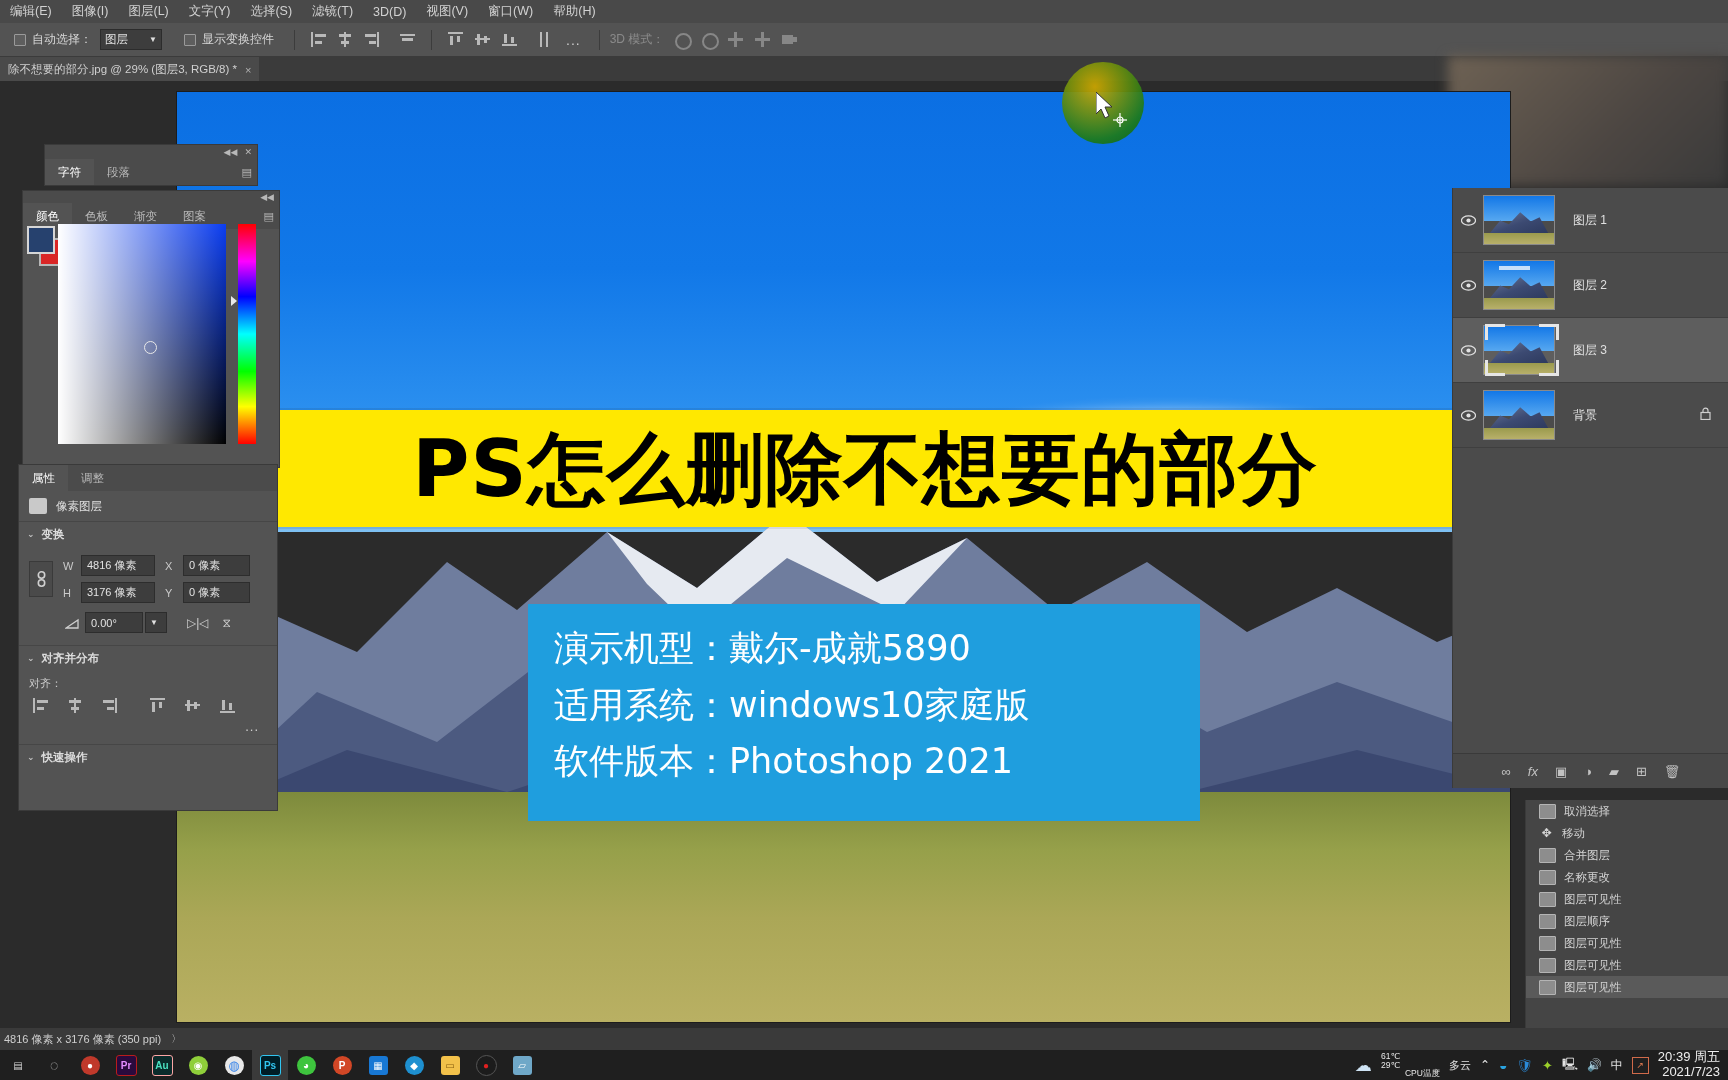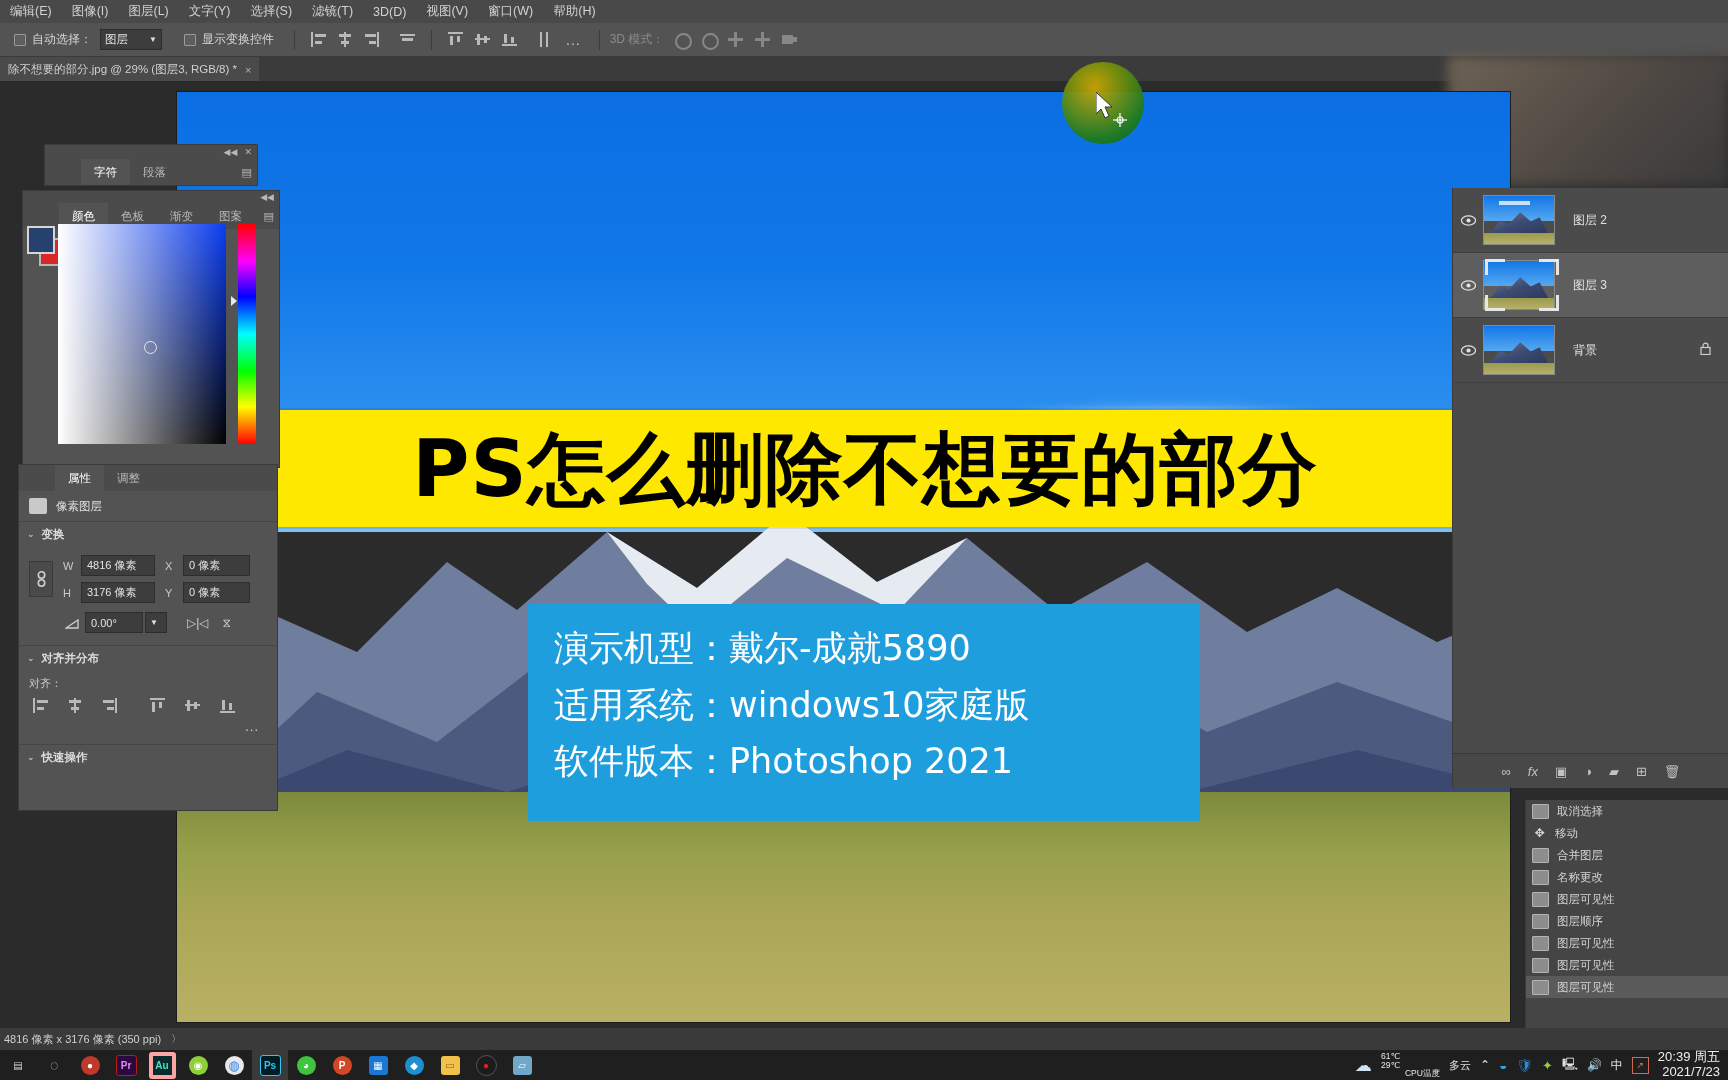--- a/index.html
+++ b/index.html
@@ -63,21 +63,21 @@
 
   
   #cursorblob{left:1062px;top:62px;width:82px;height:82px;border-radius:50%;
               background:radial-gradient(circle at 40% 30%,#cfa800 0%,#1d7a18 70%,#0d5c10 100%);
               opacity:.92;}
 
   
   .panel{background:#535353;border:1px solid #3a3a3a;}
   .panelhdr{height:26px;background:#4b4b4b;display:flex;align-items:center;}
   .ptab{height:26px;display:flex;align-items:center;padding:0 13px;font-size:11.5px;color:#b9b9b9;}
-  .ptab.on{background:#535353;color:#ffffff;margin-left:36px;}
+  .ptab.on{background:#535353;color:#ffffff;}
   .pbtn{font-size:11px;color:#b5b5b5;padding:0 5px;}
 
   
   #charpanel{left:44px;top:144px;width:212px;height:40px;}
   #charpanel .top{height:14px;background:#4b4b4b;display:flex;justify-content:flex-end;
                   align-items:center;padding-right:5px;gap:7px;}
   #charpanel .top span{font-size:9px;color:#b8b8b8;}
 
   
   #colorpanel{left:22px;top:190px;width:256px;height:276px;}
@@ -125,21 +125,21 @@
   .selbrack{position:absolute;left:32px;top:6px;width:74px;height:52px;pointer-events:none;}
   .selbrack i{position:absolute;background:#e6e6e6;}
   #layerfooter{position:absolute;left:0;bottom:0;width:276px;height:34px;background:#484848;
                border-top:1px solid #3a3a3a;display:flex;align-items:center;
                justify-content:center;gap:17px;}
   #layerfooter span{font-size:13px;color:#c2c2c2;}
 
   
   #historypanel{left:1525px;top:800px;width:203px;height:228px;background:#454545;
                 border-left:1px solid #3a3a3a;}
-  .hrow{height:22px;display:flex;align-items:center;padding-left:6px;font-size:11.5px;color:#d3d3d3;}
+  .hrow{height:22px;display:flex;align-items:center;padding-left:13px;font-size:11.5px;color:#d3d3d3;}
   .hrow.cur{background:#5a5a5a;}
   .hicon{width:15px;height:13px;border:1px solid #b4b4b4;background:#8d8d8d;margin-right:8px;
          flex:none;border-radius:1px;}
   .hicon.move{border:none;background:none;color:#d8d8d8;font-size:12px;
               display:flex;align-items:center;justify-content:center;}
 
   
   #rightstrip{left:1448px;top:56px;width:280px;height:130px;
               background:linear-gradient(135deg,#6e6254,#4c4642 60%,#3a3a3a);filter:blur(6px);}
 
@@ -430,20 +430,34 @@
   </div>
   <div style="text-align:right;padding:4px 18px 0 0;font-size:13px;color:#cfcfcf;letter-spacing:1px;">...</div>
 
   <div class="sect" style="margin-top:10px;">
     <span class="caret">⌄</span>
     <span>快速操作</span>
   </div>
 </div>
 
 <div id="layerspanel" class="abs">
+  <div class="layerrow">
+    <span class="eye">
+      <svg width="15" height="11" viewBox="0 0 15 11">
+        <ellipse cx="7.5" cy="5.5" rx="7" ry="4.6" fill="none" stroke="#e2e2e2" stroke-width="1.2"></ellipse>
+        <circle cx="7.5" cy="5.5" r="2.1" fill="#e2e2e2"></circle>
+      </svg>
+    </span>
+    <span class="thumb">
+      <i class="sky"></i>
+        <i class="mt"></i>
+        <i class="gr"></i>
+    </span>
+    <span class="lname">图层 1</span>
+  </div>
 
   <div class="layerrow">
     <span class="eye">
       <svg width="15" height="11" viewBox="0 0 15 11">
         <ellipse cx="7.5" cy="5.5" rx="7" ry="4.6" fill="none" stroke="#e2e2e2" stroke-width="1.2"></ellipse>
         <circle cx="7.5" cy="5.5" r="2.1" fill="#e2e2e2"></circle>
       </svg>
     </span>
     <span class="thumb">
       <i class="sky"></i>
@@ -562,21 +576,21 @@
   <span class="tbicon">
       <span class="tbsq" style="background:transparent;color:#d8d8d8;font-size:14px;">◌</span>
     </span>
   <span class="tbicon">
       <span class="tbsq" style="background:#c0392b;border-radius:50%;">●</span>
     </span>
   <span class="tbicon">
       <span class="tbsq" style="background:#2a0a3d;color:#e48cff;border:1px solid #b91c1c;">Pr</span>
     </span>
   <span class="tbicon">
-      <span class="tbsq" style="background:#0a2b2b;color:#4ae0c0;border:4px solid #fca5a5;">Au</span>
+      <span class="tbsq" style="background:#0a2b2b;color:#4ae0c0;border:1px solid #fca5a5;">Au</span>
     </span>
   <span class="tbicon">
       <span class="tbsq" style="background:#8fcf3a;border-radius:50%;">◉</span>
     </span>
   <span class="tbicon">
       <span class="tbsq" style="background:#e8e8e8;color:#2b7de9;border-radius:50%;font-size:13px;">◍</span>
     </span>
   <span class="tbicon active">
       <span class="tbsq" style="background:#001d26;color:#31c5f0;border:1px solid #31c5f0;">Ps</span>
     </span>

